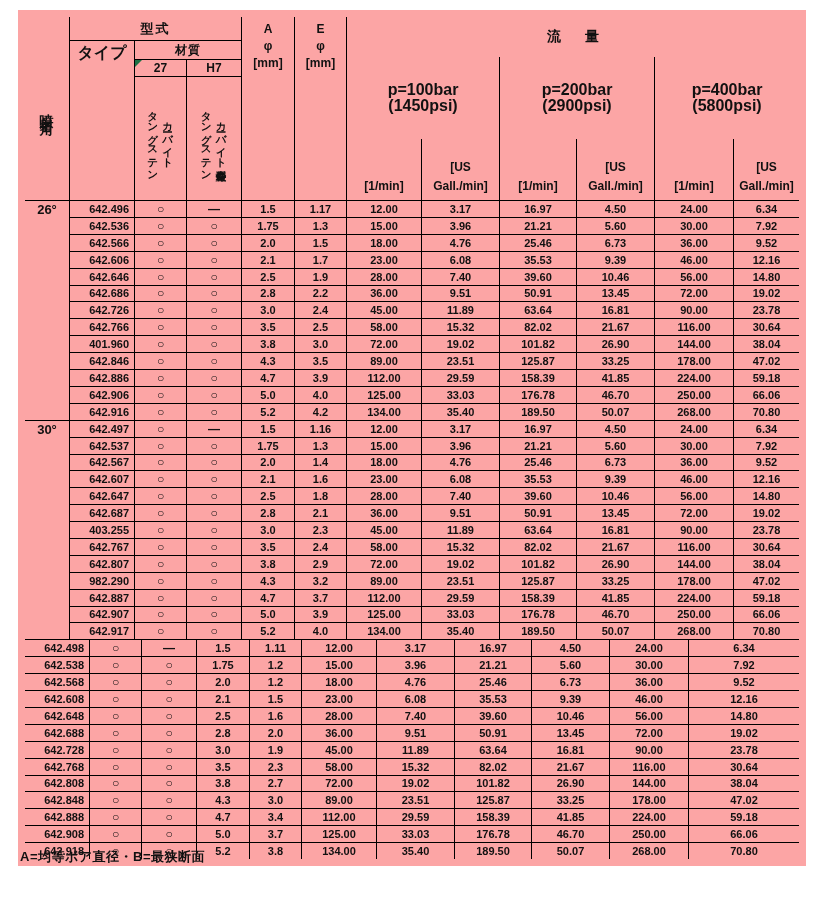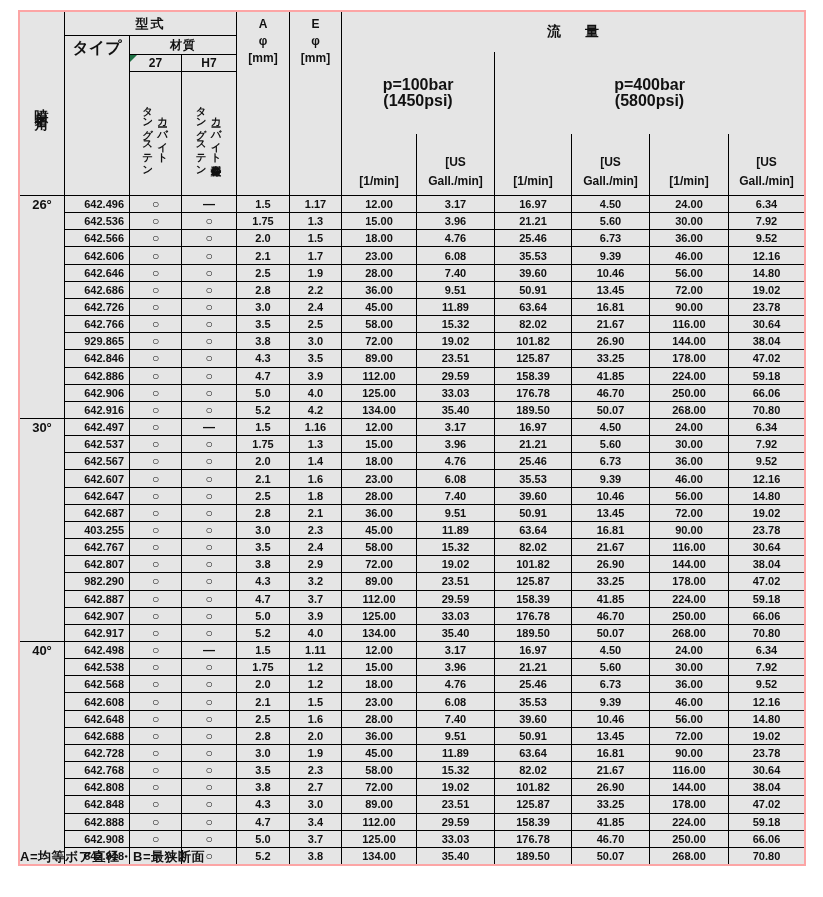--- a/index.html
+++ b/index.html
@@ -8,23 +8,23 @@
     width: 823px; height: 897px;
     font-family: "Liberation Sans", "DejaVu Sans", sans-serif;
     font-weight: bold;
     color: #111111;
     overflow: hidden;
   }
   .page { position: relative; width: 823px; height: 897px; }
   .spec-table {
     position: absolute; left: 18px; top: 10px;
     width: 788px; height: 856px;
-    border: 2px solid #fca5a5;
+    border: 7px solid #fca5a5;
     display: flex; flex-direction: column;
-    background: #e5e5e5;
+    background: #fca5a5;
   }
 
   
   .thead { display: flex; height: 184px; border-bottom: 1px solid #000; flex: none; }
   .hc { border-right: 1px solid #000; }
   .col-angle { width: 45px; display: flex; align-items: center; justify-content: center; }
   .vtext {
     writing-mode: vertical-rl; text-orientation: upright;
     font-size: 14px; letter-spacing: 4px;
   }
@@ -146,20 +146,24 @@
         <div>[mm]</div>
       </div>
 
       <div class="col-flow">
         <div class="flow-title">流 量</div>
         <div class="press-row">
           <div class="press press-1">
             <div>p=100bar</div>
             <div>(1450psi)</div>
           </div>
+          <div class="press press-2">
+            <div>p=200bar</div>
+            <div>(2900psi)</div>
+          </div>
           <div class="press press-3">
             <div>p=400bar</div>
             <div>(5800psi)</div>
           </div>
         </div>
         <div class="unit-row">
           <div class="ucell u-l1">
               <div>[1/min]</div>
             </div>
           <div class="ucell u-us1">
@@ -286,21 +290,21 @@
               <div class="c c-a">3.5</div>
               <div class="c c-e">2.5</div>
               <div class="c c-f1">58.00</div>
               <div class="c c-f2">15.32</div>
               <div class="c c-f3">82.02</div>
               <div class="c c-f4">21.67</div>
               <div class="c c-f5">116.00</div>
               <div class="c c-f6">30.64</div>
             </div>
             <div class="row">
-              <div class="c c-type">929.865</div>
+              <div class="c c-type">401.960</div>
               <div class="c c-m27">○</div>
               <div class="c c-mh7">○</div>
               <div class="c c-a">3.8</div>
               <div class="c c-e">3.0</div>
               <div class="c c-f1">72.00</div>
               <div class="c c-f2">19.02</div>
               <div class="c c-f3">101.82</div>
               <div class="c c-f4">26.90</div>
               <div class="c c-f5">144.00</div>
               <div class="c c-f6">38.04</div>
@@ -527,21 +531,20 @@
               <div class="c c-f1">134.00</div>
               <div class="c c-f2">35.40</div>
               <div class="c c-f3">189.50</div>
               <div class="c c-f4">50.07</div>
               <div class="c c-f5">268.00</div>
               <div class="c c-f6">70.80</div>
             </div>
           </div>
         </div>
         <div class="group">
-          <div class="angle-cell">40°</div>
           <div class="rows">
             <div class="row">
               <div class="c c-type">642.498</div>
               <div class="c c-m27">○</div>
               <div class="c c-mh7">—</div>
               <div class="c c-a">1.5</div>
               <div class="c c-e">1.11</div>
               <div class="c c-f1">12.00</div>
               <div class="c c-f2">3.17</div>
               <div class="c c-f3">16.97</div>

